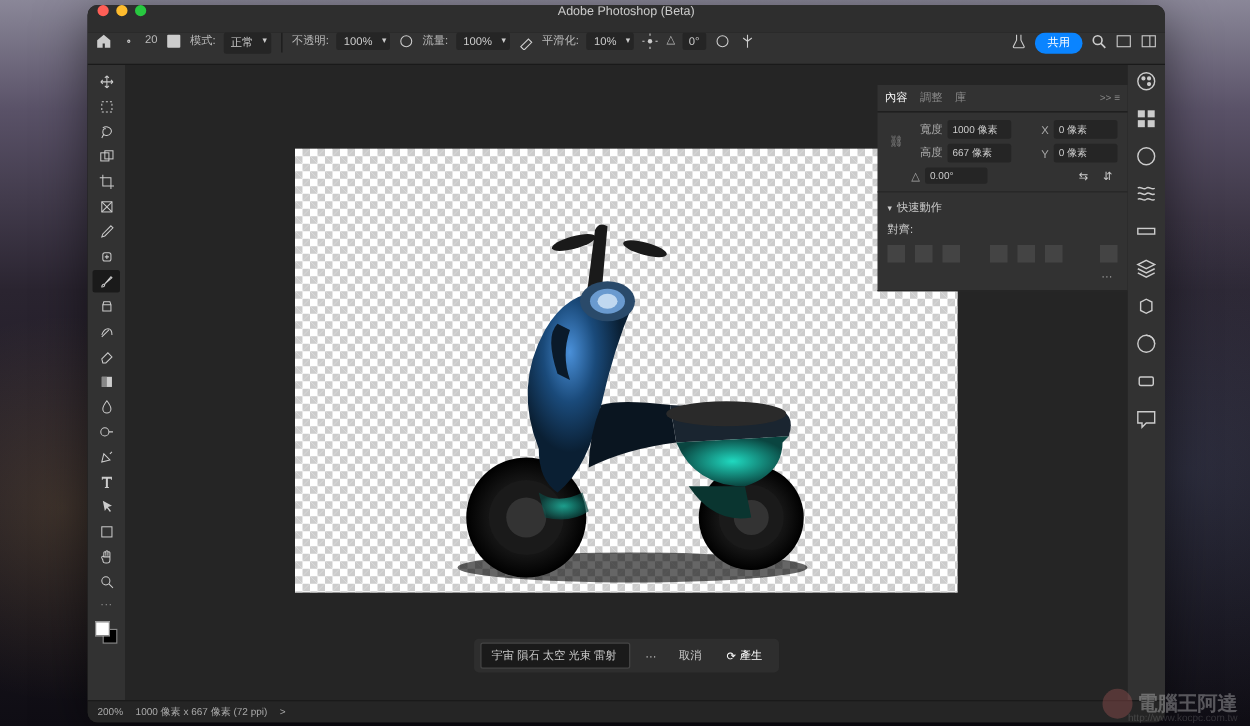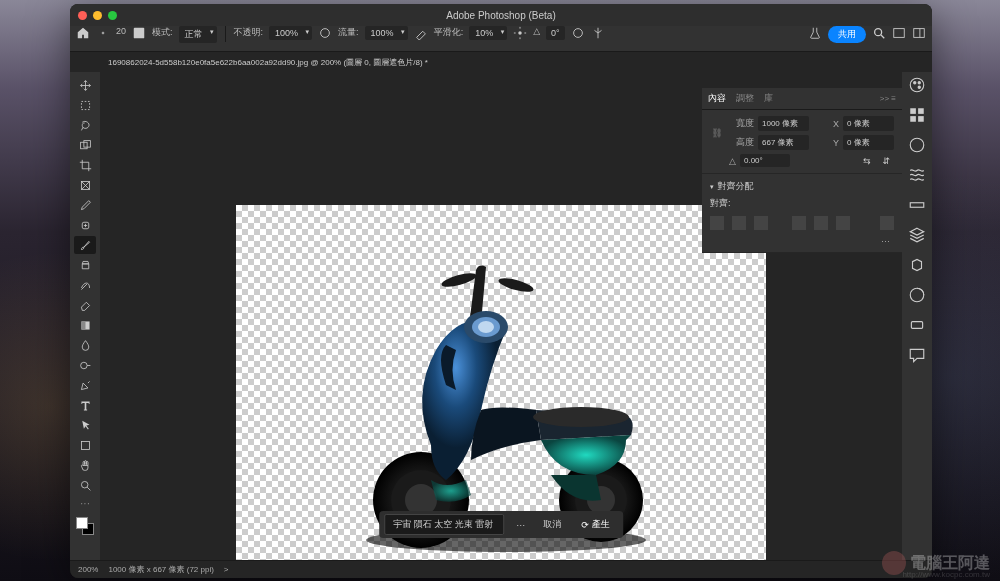--- a/index.html
+++ b/index.html
@@ -1,19 +1,19 @@
 <!DOCTYPE html>
 <html><head>
 <meta charset="utf-8">
 <style>
 *{margin:0;padding:0;box-sizing:border-box;font-family:-apple-system,BlinkMacSystemFont,"Segoe UI",sans-serif}
 body{width:1000px;height:581px;overflow:hidden;background:linear-gradient(180deg,#6b6b78 0%,#4a4552 20%,#2a2530 50%,#1a1520 100%);position:relative}
 .bg-city{position:absolute;inset:0;background:radial-gradient(circle at 5% 70%,rgba(255,200,100,.15) 0%,transparent 15%),radial-gradient(circle at 95% 65%,rgba(120,150,200,.15) 0%,transparent 20%),linear-gradient(180deg,#8a8798 0%,#5a5268 15%,#2a2430 40%,#0f0d14 100%)}
 .app{position:absolute;top:4px;left:70px;width:862px;height:574px;background:#1a1a1a;border-radius:8px;box-shadow:0 10px 40px rgba(0,0,0,.5);display:flex;flex-direction:column;overflow:hidden}
-.titlebar{height:22px;background:#2e2e2e;display:flex;align-items:center;padding:0 8px;position:relative}
+.titlebar{height:22px;background:#2e2e2e;display:flex;align-items:flex-start;padding:0 8px;position:relative}
 .traffic{display:flex;gap:6px}
 .dot{width:9px;height:9px;border-radius:50%}
 .dot.r{background:#ff5f57}.dot.y{background:#febc2e}.dot.g{background:#28c840}
 .title{position:absolute;left:50%;transform:translateX(-50%);color:#ccc;font-size:10px}
 .optbar{height:26px;background:#323232;display:flex;align-items:flex-start;padding:0 6px;gap:6px;border-bottom:1px solid #1a1a1a}
 .optbar .ic{width:14px;height:14px;display:flex;align-items:center;justify-content:center;color:#ccc}
 .optbar .lbl{color:#bbb;font-size:9px}
 .optbar .dd{background:#252525;color:#ccc;padding:2px 14px 2px 6px;font-size:9px;border-radius:2px;position:relative}
 .optbar .dd::after{content:"▾";position:absolute;right:3px;font-size:7px}
 .optbar .num{background:#252525;color:#ccc;padding:2px 5px;font-size:9px;border-radius:2px}
@@ -24,21 +24,21 @@
 .tab{color:#ccc;font-size:8px;padding:3px 8px}
 .body{flex:1;display:flex;background:#252525;position:relative}
 .tools{width:30px;background:#323232;display:flex;flex-direction:column;align-items:center;padding-top:4px;gap:2px}
 .tool{width:22px;height:18px;display:flex;align-items:center;justify-content:center;color:#ccc;border-radius:2px}
 .tool.act{background:#1a1a1a}
 .tool svg{width:13px;height:13px}
 .tdots{color:#888;font-size:10px;margin-top:2px}
 .swatch{margin-top:6px;width:18px;height:18px;position:relative}
 .swatch .fg{position:absolute;top:0;left:0;width:12px;height:12px;background:#fff;border:1px solid #888}
 .swatch .bg{position:absolute;bottom:0;right:0;width:12px;height:12px;background:#000;border:1px solid #888}
-.canvas-area{flex:1;display:flex;align-items:flex-end;justify-content:center;background:#252525;position:relative}
+.canvas-area{flex:1;display:flex;align-items:center;justify-content:center;background:#252525;position:relative}
 .canvas{width:530px;height:355px;background-image:linear-gradient(45deg,#ccc 25%,transparent 25%),linear-gradient(-45deg,#ccc 25%,transparent 25%),linear-gradient(45deg,transparent 75%,#ccc 75%),linear-gradient(-45deg,transparent 75%,#ccc 75%);background-size:12px 12px;background-position:0 0,0 6px,6px -6px,-6px 0;background-color:#fff;position:relative;margin-top:-20px}
 .scooter{position:absolute;top:40px;left:105px;width:330px;height:310px}
 .scooter svg{width:100%;height:100%}
 .genbar{position:absolute;bottom:22px;left:50%;transform:translateX(-50%);display:flex;align-items:center;gap:6px;background:#2e2e2e;padding:3px 5px;border-radius:4px}
 .genbar .inp{background:#1a1a1a;color:#ccc;padding:3px 8px;font-size:9px;border-radius:2px;min-width:120px;border:1px solid #444}
 .genbar .btn{color:#ccc;font-size:9px;padding:3px 6px}
 .genbar .gen{color:#fff;font-size:9px;padding:3px 8px;display:flex;align-items:center;gap:3px}
 .rtools{width:30px;background:#323232;display:flex;flex-direction:column;align-items:center;padding-top:4px;gap:12px}
 .rtool{width:18px;height:18px;display:flex;align-items:center;justify-content:center;color:#ccc}
 .panel{position:absolute;top:16px;right:30px;width:200px;background:#323232;font-size:9px;color:#ccc}
@@ -151,23 +151,20 @@
         </svg>
       </div>
     <div class="ic">
         <svg viewBox="0 0 16 16" fill="none" stroke="currentColor">
           <rect x="2" y="3" width="12" height="10"></rect>
           <path d="M9 3v10"></path>
         </svg>
       </div>
   </div>
 
-  <div class="tabbar">
-    <div class="tab">1690862024-5d558b120e0fa5e622b6aa002a92dd90.jpg @ 200% (圖層 0, 圖層遮色片/8) *</div>
-  </div>
 
   <div class="body">
     <div class="tools">
       <div class="tool">
           <svg viewBox="0 0 16 16" fill="none" stroke="currentColor">
             <path d="M8 2v12M2 8h12M8 2l-2 2M8 2l2 2M8 14l-2-2M8 14l2-2M2 8l2-2M2 8l2 2M14 8l-2-2M14 8l-2 2"></path>
           </svg>
         </div>
       <div class="tool">
           <svg viewBox="0 0 16 16" fill="none" stroke="currentColor" stroke-dasharray="2">
@@ -364,21 +361,21 @@
         </div>
         <div class="prow">
           <div class="pl">△</div>
           <div class="pv" style="flex:0 0 50px">0.00°</div>
           <div style="flex:1"></div>
           <div style="padding:0 4px">⇆</div>
           <div style="padding:0 4px">⇵</div>
         </div>
       </div>
       <div class="psec">
-        <div class="phdr">對齊分配</div>
+        <div class="phdr">快速動作</div>
         <div class="prow">
             <div>對齊:</div>
           </div>
         <div class="align-row">
           <div class="ai"></div>
           <div class="ai"></div>
           <div class="ai"></div>
           <div style="width:8px"></div>
           <div class="ai"></div>
           <div class="ai"></div>

